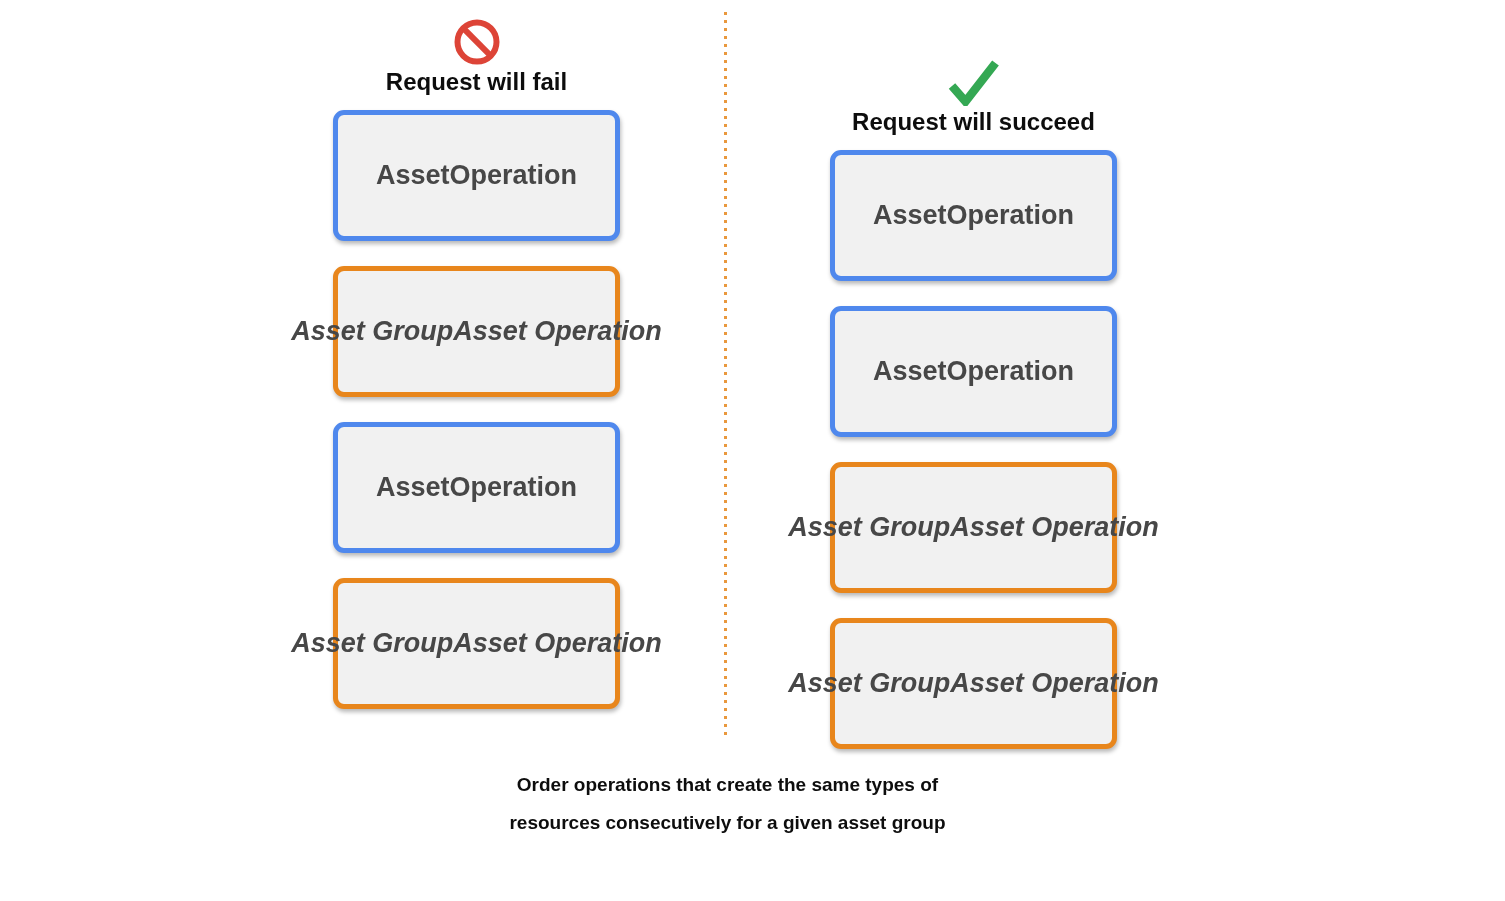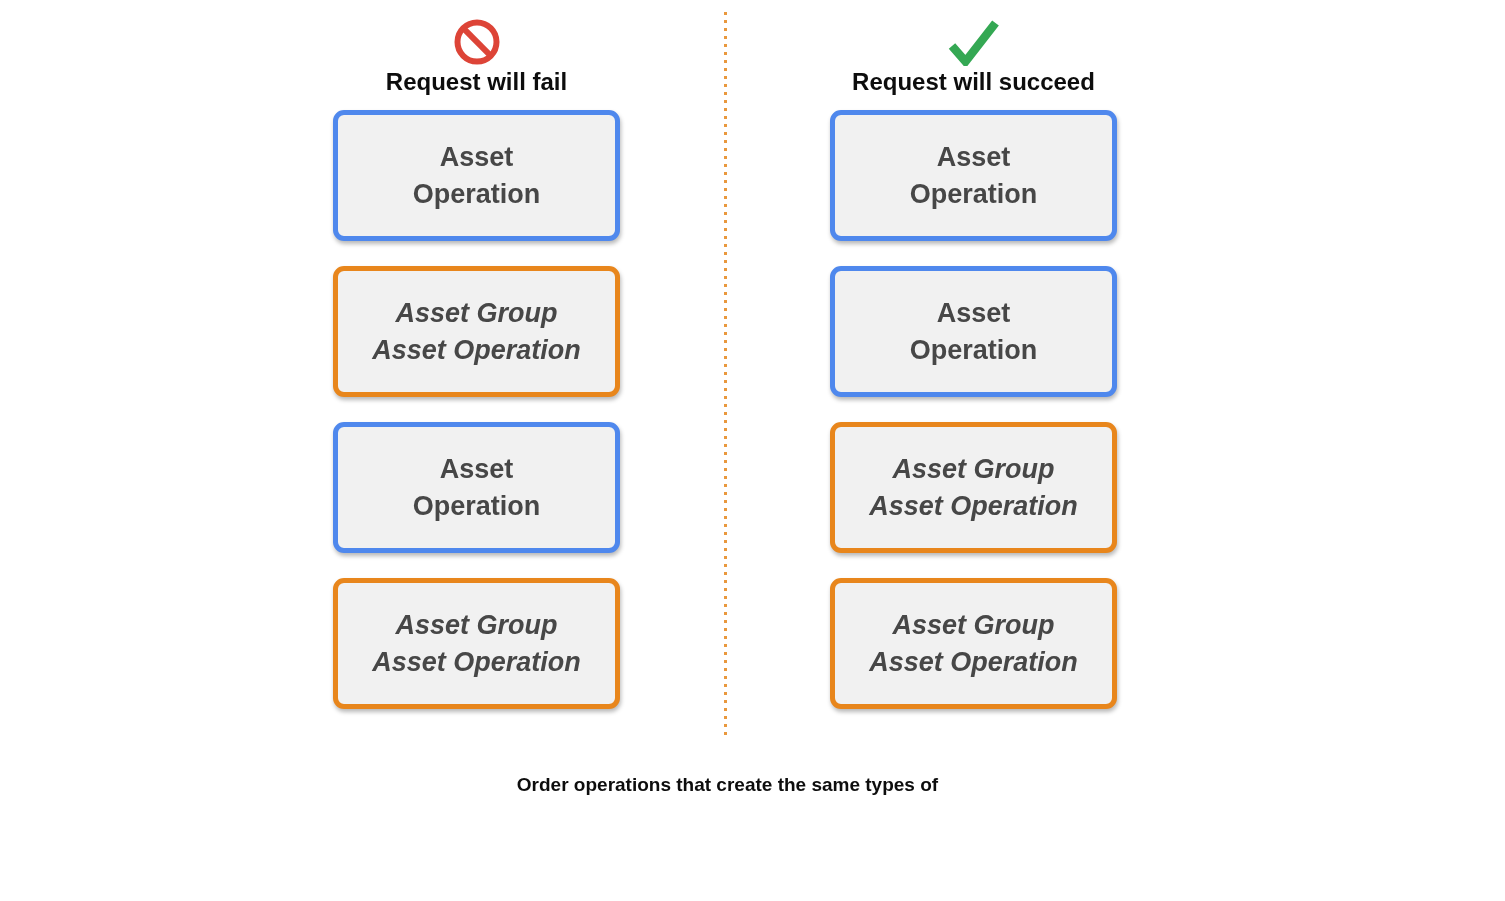--- a/index.html
+++ b/index.html
@@ -13,21 +13,21 @@
   }
   .column {
     position: absolute;
     top: 0;
     width: 287px;
     display: flex;
     flex-direction: column;
     align-items: center;
   }
   .column.fail { left: 333px; }
-  .column.succeed { left: 830px; }
+  .column.succeed { left: 830px; margin-top: 40px; }
   .col-header {
     display: flex;
     flex-direction: column;
     align-items: center;
   }
   .col-icon { margin-top: 18px; height: 48px; display: flex; align-items: center; justify-content: center; }
   .col-title {
     margin-top: 2px;
     font-size: 24px;
     font-weight: 700;
@@ -39,21 +39,21 @@
   .node-box {
     box-sizing: border-box;
     width: 287px;
     height: 131px;
     margin-bottom: 25px;
     background: #f1f1f1;
     border-radius: 11px;
     border: 5px solid #888888;
     box-shadow: 1px 3px 4px rgba(0,0,0,0.28);
     display: flex;
-    flex-direction: column;
+    flex-direction: row;
     align-items: center;
     justify-content: center;
   }
   .node-box.blue { border-color: #4f88ed; }
   .node-box.orange { border-color: #e8861c; font-style: italic; }
   .node-line {
     font-size: 27px;
     font-weight: 700;
     color: #474747;
     line-height: 37px;
@@ -143,15 +143,16 @@
       </div>
       <div class="node-box orange">
         <div class="node-line">Asset Group</div>
         <div class="node-line">Asset Operation</div>
       </div>
     </div>
   </div>
 
   <div class="caption">
     <div>Order operations that create the same types of</div>
+    <div>resources consecutively for a given asset group</div>
   </div>
 
 </div>
 
 </body></html>

